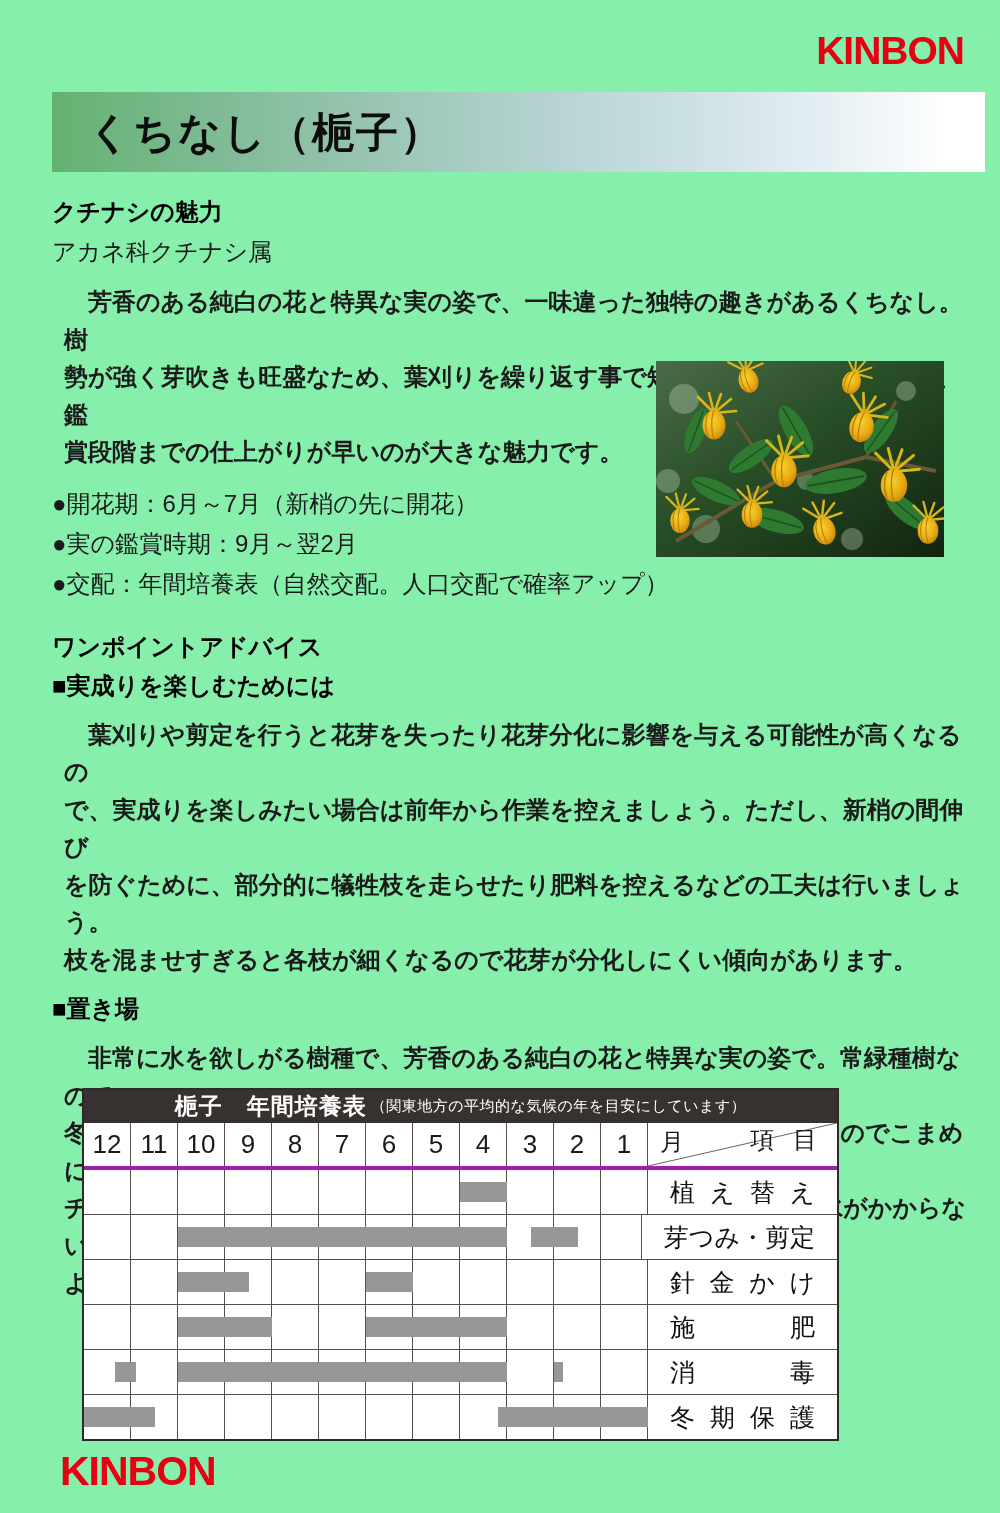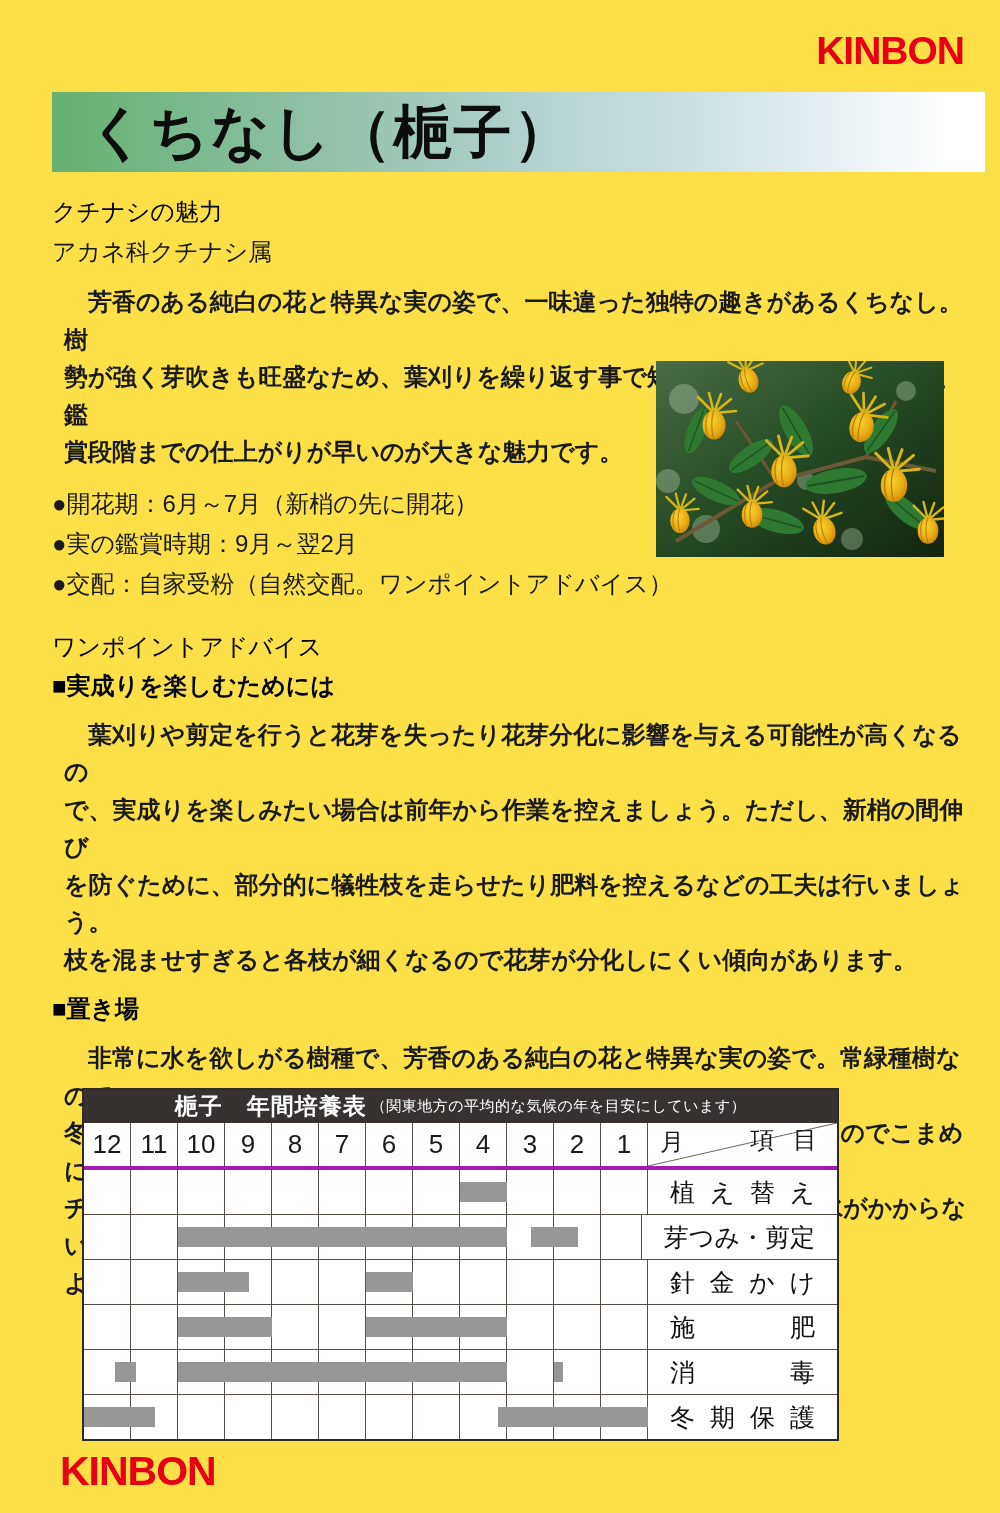--- a/index.html
+++ b/index.html
@@ -1,34 +1,34 @@
 <!DOCTYPE html>
 <html lang="ja" style="--red: #e60012; --bar: #979797;"><head>
 <meta charset="utf-8">
 <style>
   html,body{margin:0;padding:0;background:#fff;}
-  .page{position:relative;width:1000px;height:1513px;background:#fde047;overflow:hidden;
+  .page{position:relative;width:1000px;height:1513px;background:#86efac;overflow:hidden;
         font-family:"Liberation Sans","DejaVu Sans",sans-serif;color:#1a1a1a;}
 
   
   .brand{font-weight:900;color:var(--red,#e60012);letter-spacing:-1px;line-height:1;
          font-family:"Liberation Sans","DejaVu Sans",sans-serif;}
   .brand-top{position:absolute;top:31px;right:36px;font-size:39px;}
   .brand-bottom{position:absolute;top:1451px;left:60px;font-size:41px;}
 
   
   .title-band{position:absolute;left:52px;top:92px;width:933px;height:80px;
     background:linear-gradient(90deg,#64b170 0%,#7cba92 16%,#95c3ad 32%,#adcfca 48%,
                #c5dcde 64%,#e3eef2 82%,#ffffff 96%);}
   .title-band h1{margin:0;padding:8px 0 0 36px;font-family:"Liberation Serif","DejaVu Serif",serif;
-    font-size:58px;font-weight:700;color:#0d0d0d;line-height:66px;letter-spacing:2px;}
+    font-size:42px;font-weight:700;color:#0d0d0d;line-height:66px;letter-spacing:2px;}
 
   
   .content{position:absolute;left:52px;top:172px;width:940px;}
-  .sec-head{margin:22px 0 0;font-size:24px;font-weight:400;line-height:36px;color:#000;}
+  .sec-head{margin:22px 0 0;font-size:24px;font-weight:700;line-height:36px;color:#000;}
   .taxonomy{margin:3px 0 0;font-size:24px;line-height:38px;}
   .para{margin:12px;font-size:24px;line-height:37.5px;white-space:pre-line;font-weight:bold;}
   .bullets{margin:13px 0 0;padding:0;list-style:none;}
   .bullets li{font-size:24px;line-height:40px;}
   .advice-head{margin-top:25px;}
   .sub-title{margin:2px 0 0;font-size:24px;font-weight:600;line-height:37px;color:#000;}
 
   
   .photo{position:absolute;left:656px;top:361px;width:288px;height:196px;overflow:hidden;}
   .photo svg{display:block;}
@@ -67,21 +67,21 @@
   <div class="content">
     <p class="sec-head">クチナシの魅力</p>
     <p class="taxonomy">アカネ科クチナシ属</p>
     <p class="para">　芳香のある純白の花と特異な実の姿で、一味違った独特の趣きがあるくちなし。樹
 勢が強く芽吹きも旺盛なため、葉刈りを繰り返す事で短期間に小枝づくりが可能、鑑
 賞段階までの仕上がりが早いのが大きな魅力です。</p>
 
     <ul class="bullets">
       <li>●開花期：6月～7月（新梢の先に開花）</li>
       <li>●実の鑑賞時期：9月～翌2月</li>
-      <li>●交配：自家受粉（自然交配。ワンポイントアドバイス）</li>
+      <li>●交配：年間培養表（自然交配。人口交配で確率アップ）</li>
     </ul>
 
     <p class="sec-head advice-head">ワンポイントアドバイス</p>
 
     <p class="sub-title">■実成りを楽しむためには</p>
     <p class="para">　葉刈りや剪定を行うと花芽を失ったり花芽分化に影響を与える可能性が高くなるの
 で、実成りを楽しみたい場合は前年から作業を控えましょう。ただし、新梢の間伸び
 を防ぐために、部分的に犠牲枝を走らせたり肥料を控えるなどの工夫は行いましょう。
 枝を混ませすぎると各枝が細くなるので花芽が分化しにくい傾向があります。</p>
 

